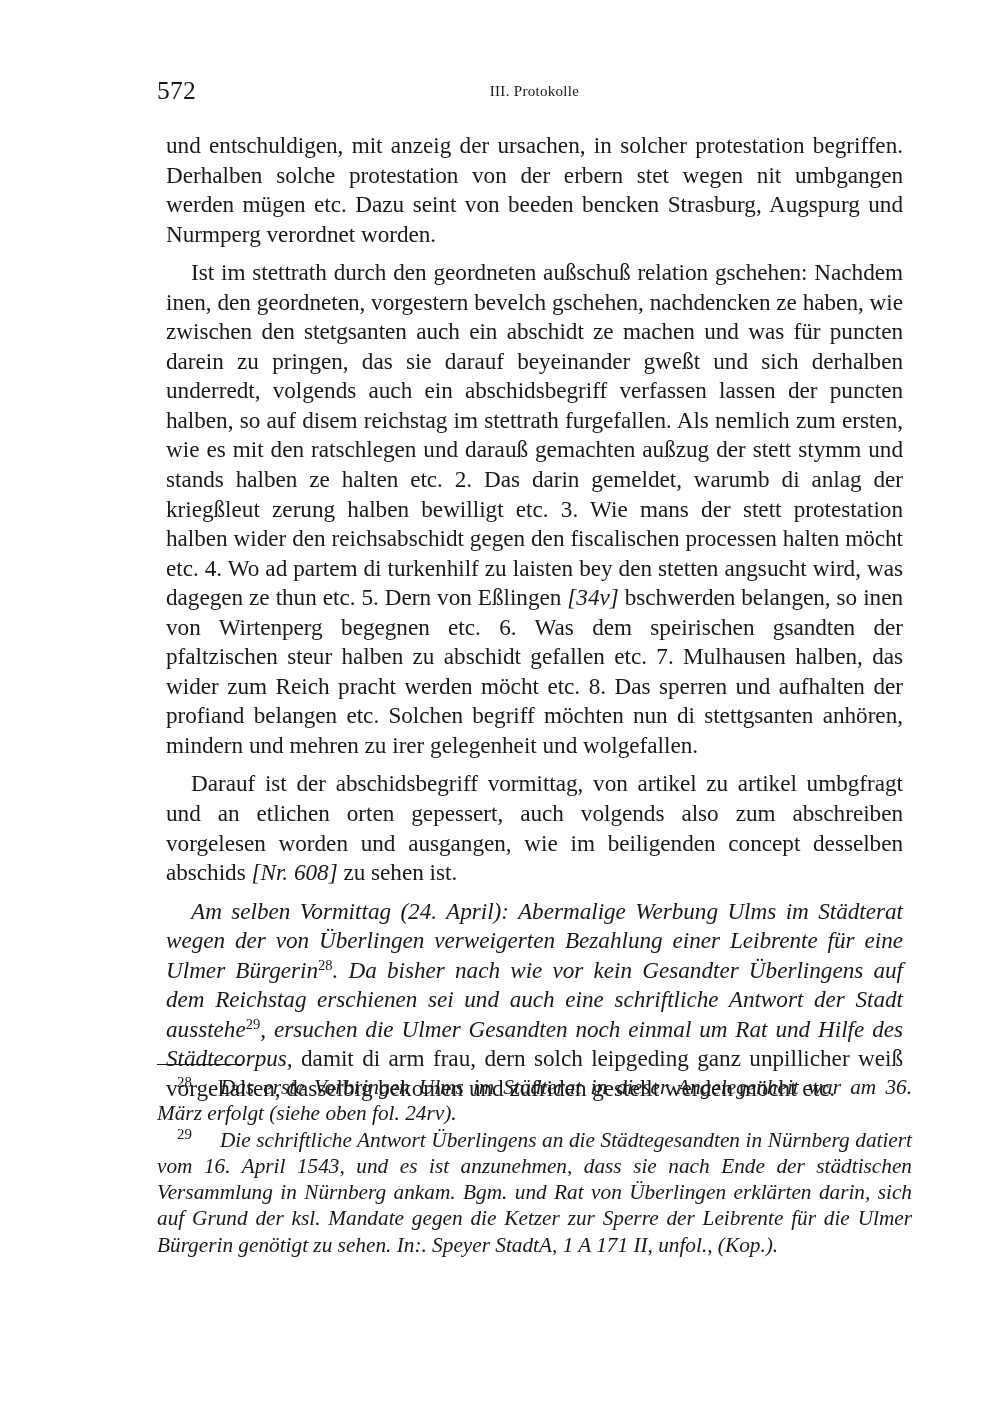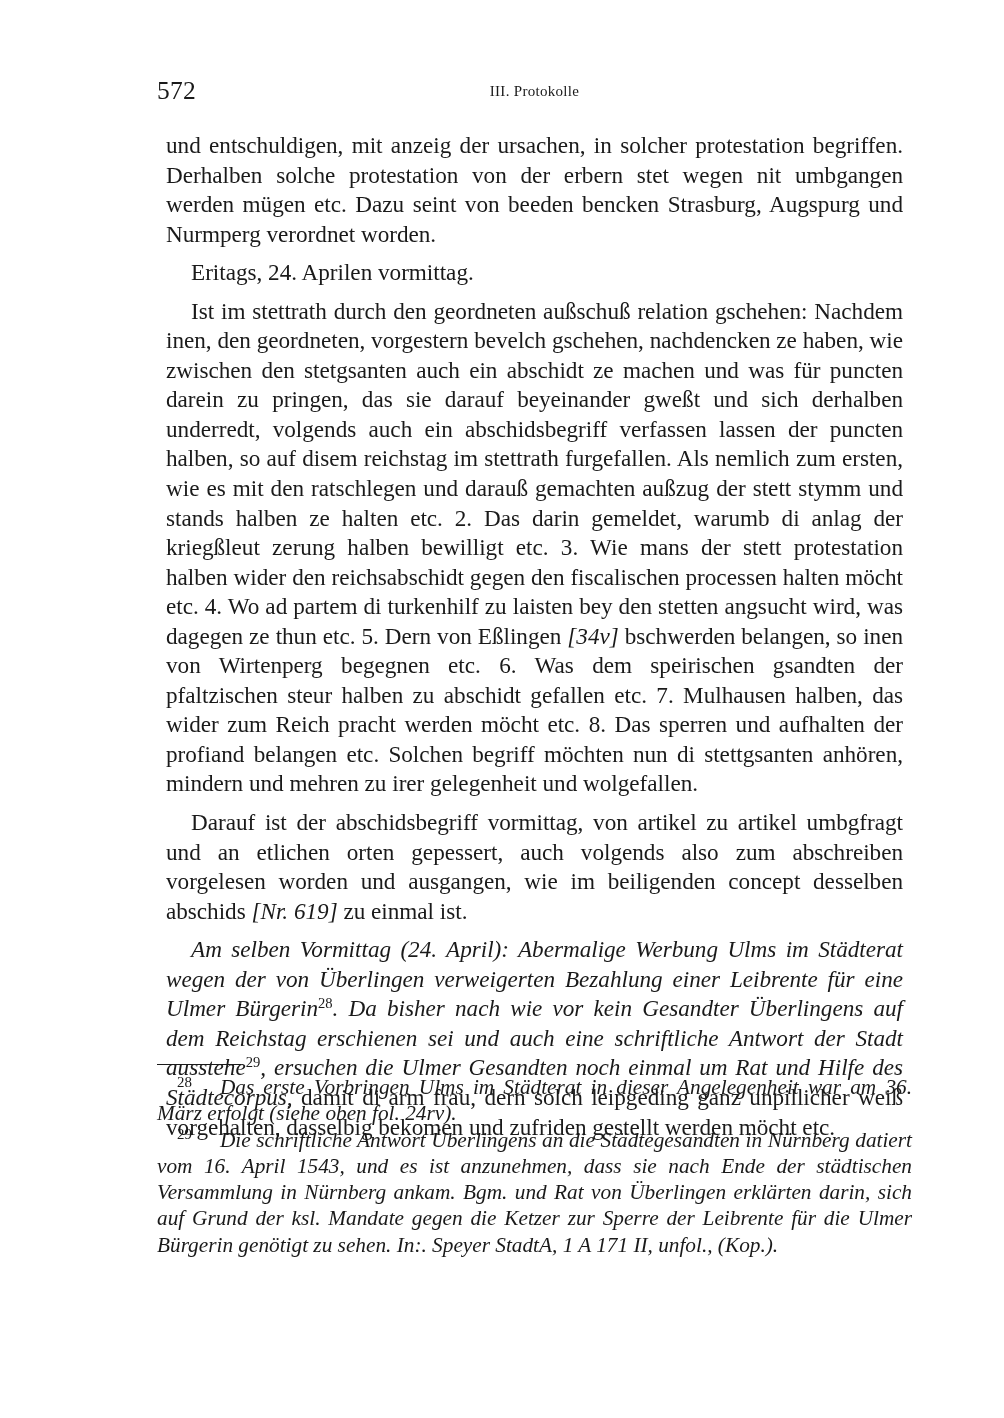--- a/index.html
+++ b/index.html
@@ -121,25 +121,24 @@
 
   <div class="runhead">
     <span class="folio">572</span>
     <span class="runtitle">III. Protokolle</span>
   </div>
 
   <div class="body">
 
     <p class="para">und entschuldigen, mit anzeig der ursachen, in solcher protestation begriffen. Derhalben solche protestation von der erbern stet wegen nit umbgangen werden mügen etc. Dazu seint von beeden bencken Strasburg, Augspurg und Nurmperg verordnet worden.</p>
 
-    <p class="para indent">Eritags, 24. Aprilen vormittag.</p>
 
     <p class="para indent"><span>Ist im stettrath durch den geordneten außschuß relation gschehen: Nachdem inen, den geordneten, vorgestern bevelch gschehen, nachdencken ze haben, wie zwischen den stetgsanten auch ein abschidt ze machen und was für puncten darein zu pringen, das sie darauf beyeinander gweßt und sich derhalben underredt, volgends auch ein abschidsbegriff verfassen lassen der puncten halben, so auf disem reichstag im stettrath furgefallen. Als nemlich zum ersten, wie es mit den ratschlegen und darauß gemachten außzug der stett stymm und stands halben ze halten etc. 2. Das darin gemeldet, warumb di anlag der kriegßleut zerung halben bewilligt etc. 3. Wie mans der stett protestation halben wider den reichsabschidt gegen den fiscalischen processen halten möcht etc. 4. Wo ad partem di turkenhilf zu laisten bey den stetten angsucht wird, was dagegen ze thun etc. 5. Dern von Eßlingen </span><span class="it">[34v]</span><span> bschwerden belangen, so inen von Wirtenperg begegnen etc. 6. Was dem speirischen gsandten der pfaltzischen steur halben zu abschidt gefallen etc. 7. Mulhausen halben, das wider zum Reich pracht werden möcht etc. 8. Das sperren und aufhalten der profiand belangen etc. Solchen begriff möchten nun di stettgsanten anhören, mindern und mehren zu irer gelegenheit und wolgefallen.</span></p>
 
-    <p class="para indent"><span>Darauf ist der abschidsbegriff vormittag, von artikel zu artikel umbgfragt und an etlichen orten gepessert, auch volgends also zum abschreiben vorgelesen worden und ausgangen, wie im beiligenden concept desselben abschids </span><span class="it">[Nr. 619]</span><span> zu einmal ist.</span></p>
+    <p class="para indent"><span>Darauf ist der abschidsbegriff vormittag, von artikel zu artikel umbgfragt und an etlichen orten gepessert, auch volgends also zum abschreiben vorgelesen worden und ausgangen, wie im beiligenden concept desselben abschids </span><span class="it">[Nr. 608]</span><span> zu sehen ist.</span></p>
 
     <p class="para indent italic"><span>Am selben Vormittag (24. April): Abermalige Werbung Ulms im Städterat wegen der von Überlingen verweigerten Bezahlung einer Leibrente für eine Ulmer Bürgerin</span><sup class="fnref">28</sup><span>. Da bisher nach wie vor kein Gesandter Überlingens auf dem Reichstag erschienen sei und auch eine schriftliche Antwort der Stadt ausstehe</span><sup class="fnref">29</sup><span>, ersuchen die Ulmer Gesandten noch einmal um Rat und Hilfe des Städtecorpus,</span><span class="roman"> damit di arm frau, dern solch leipgeding ganz unpillicher weiß vorgehalten, dasselbig bekomen und zufriden gestellt werden möcht etc.</span></p>
 
 
   </div>
 
   <div class="footnotes">
     <div class="fn-rule"></div>
 
     <p class="footnote"><span class="fn-num">28</span><span>Das erste Vorbringen Ulms im Städterat in dieser Angelegenheit war am 36. März erfolgt (siehe oben fol. 24rv).</span></p>

